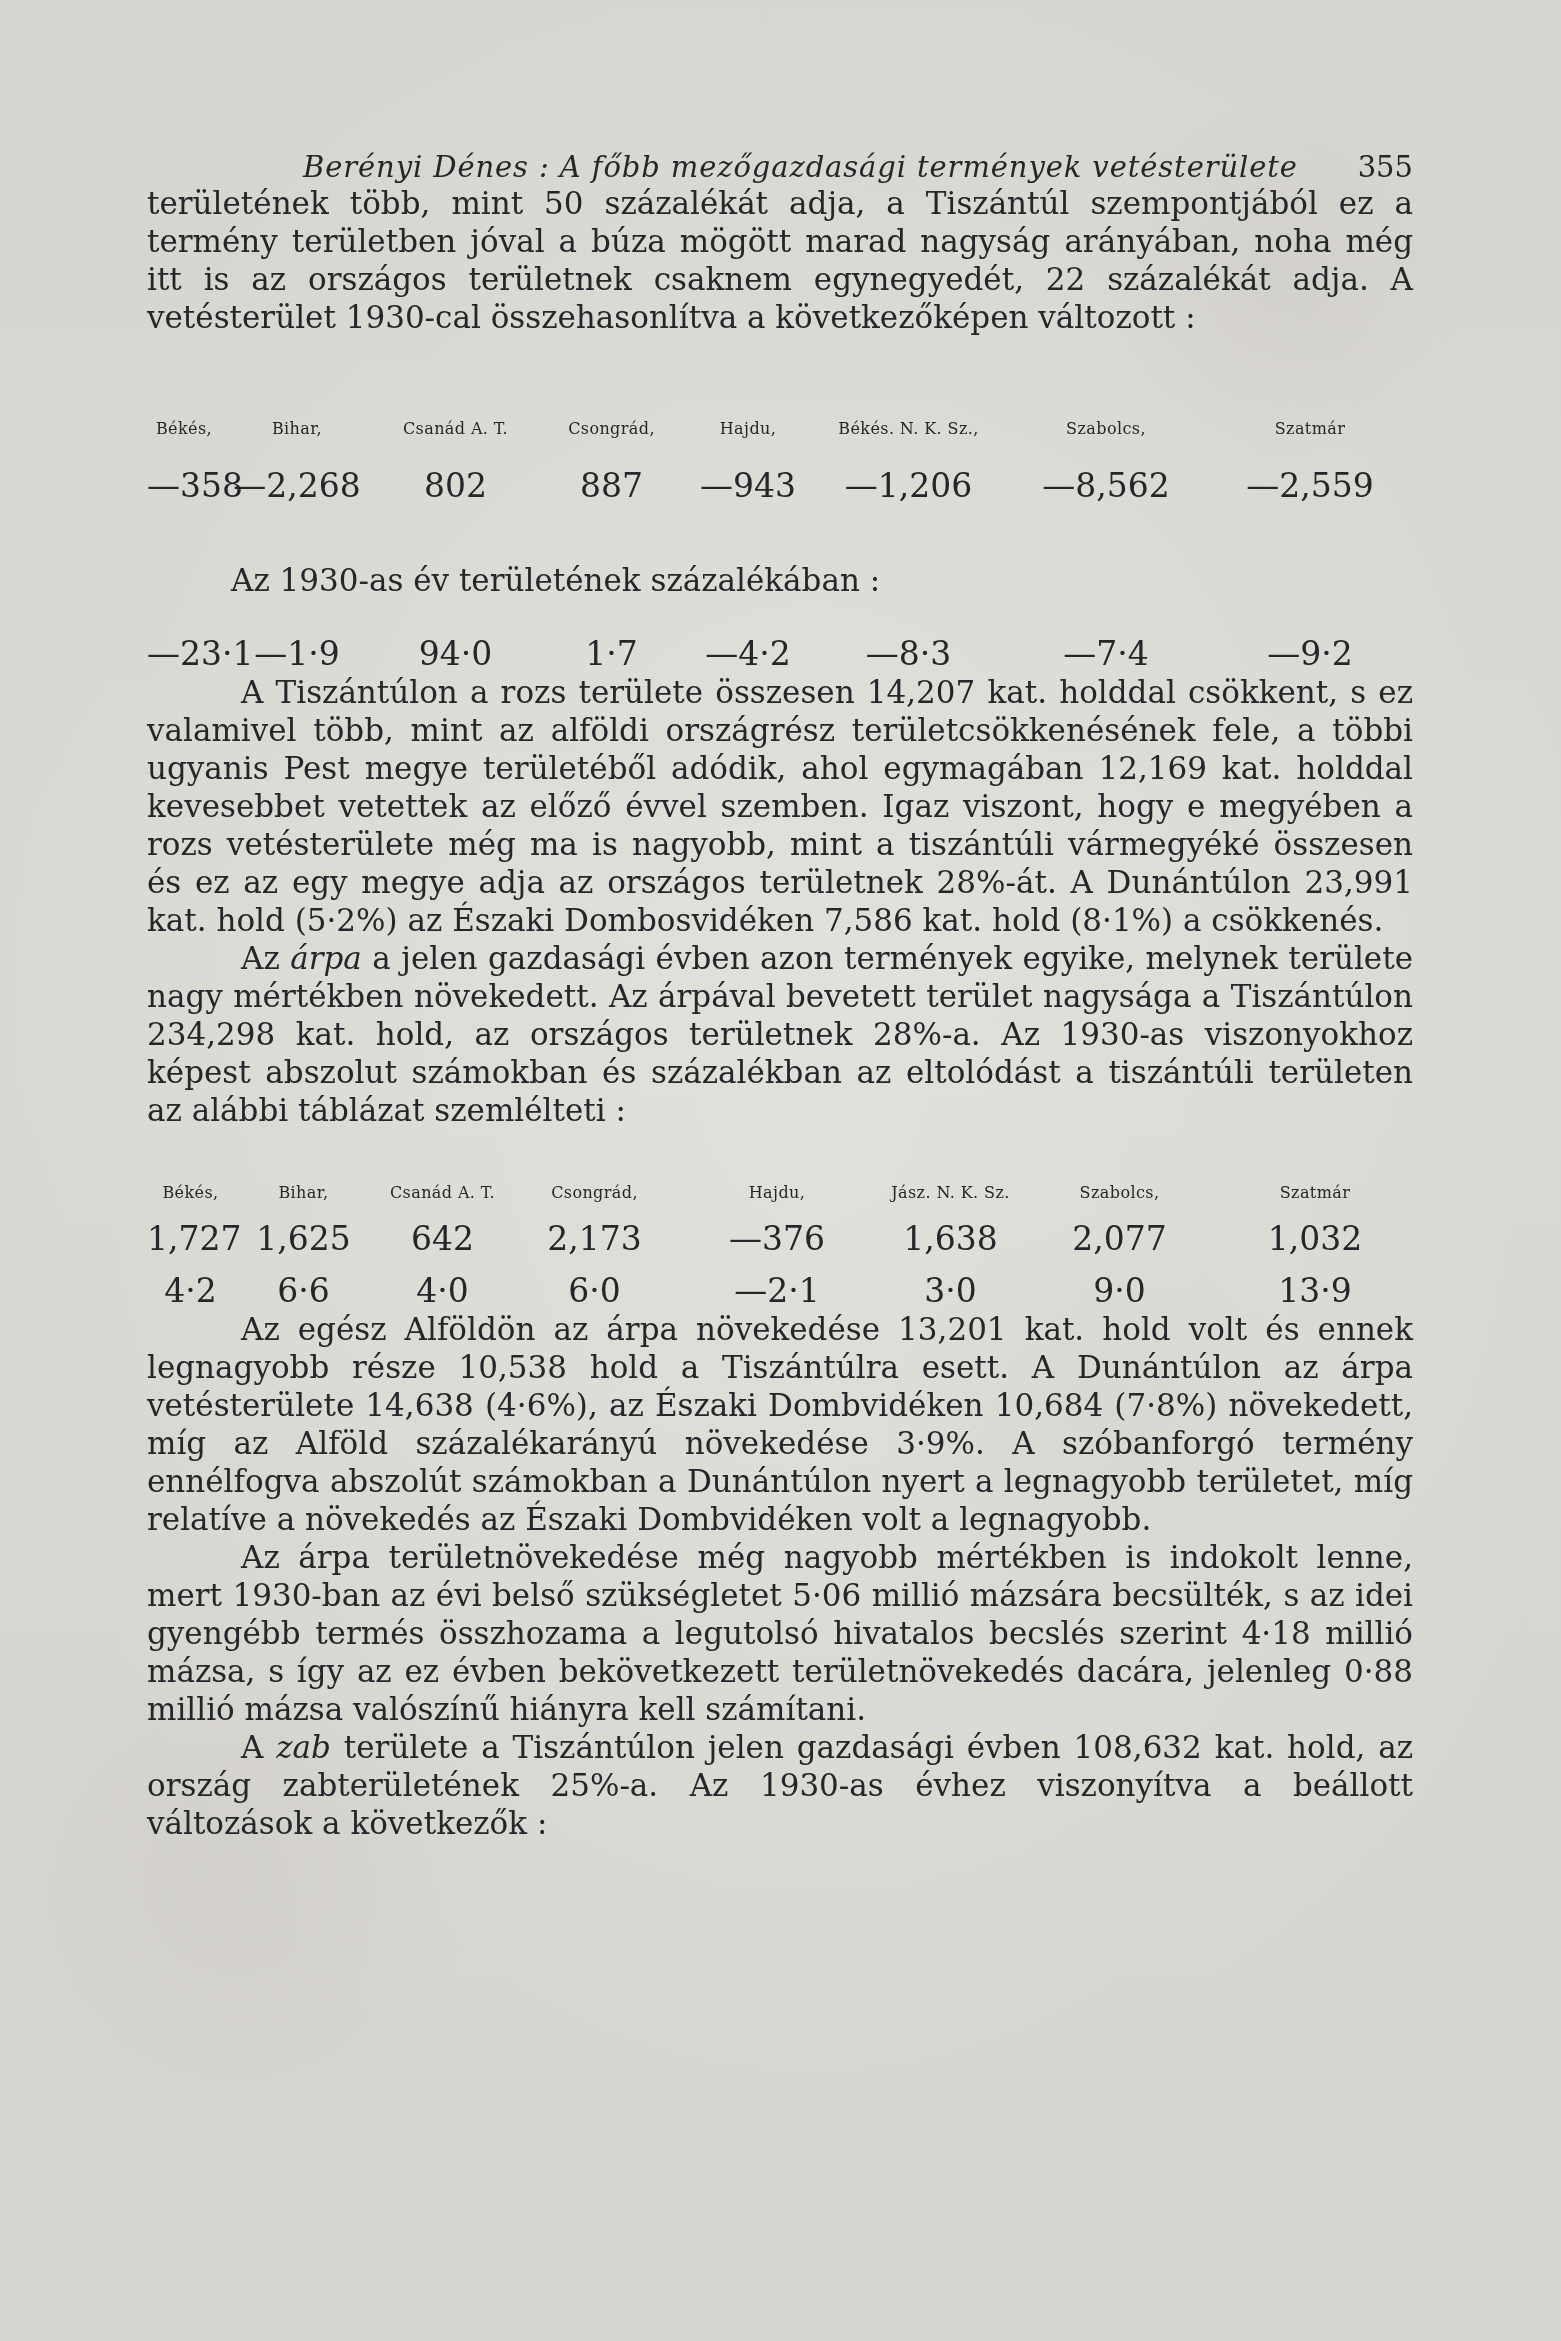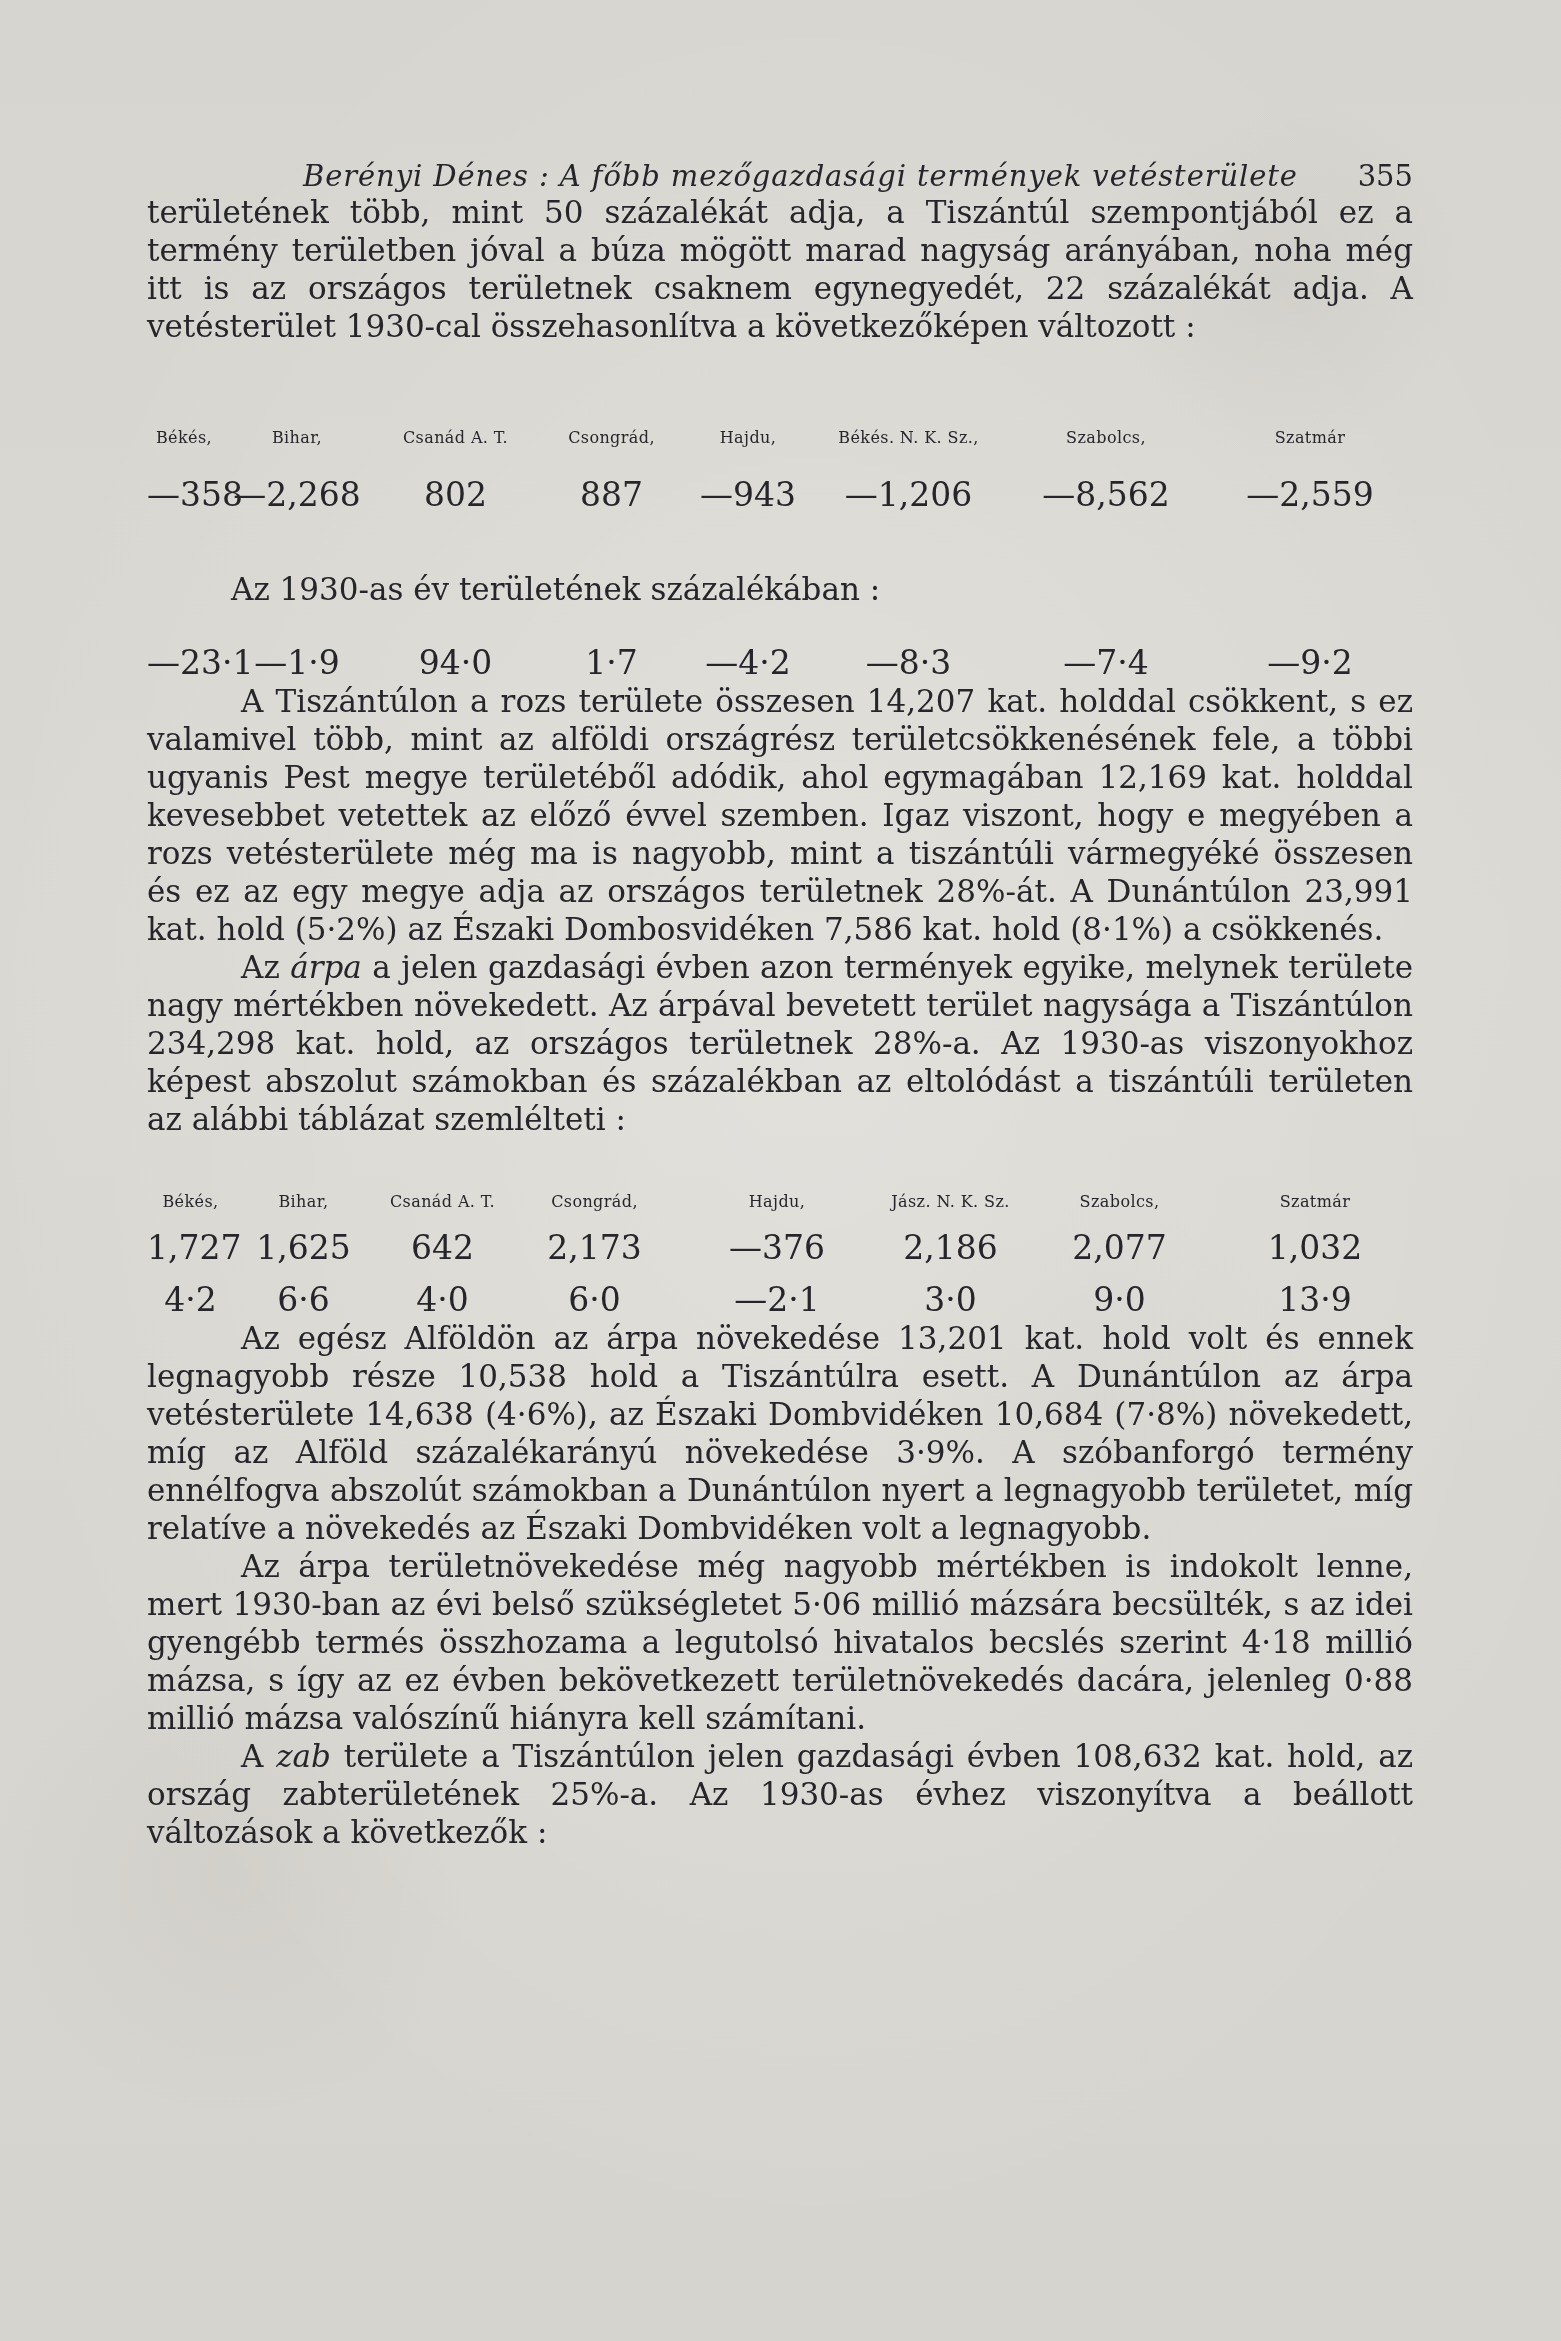--- a/index.html
+++ b/index.html
@@ -11,21 +11,21 @@
     position:relative;
     overflow:hidden;
   }
   .paper{
     width:1561px;height:2342px;
     background:
       radial-gradient(ellipse 1214px 1735px at 52% 45%, rgba(255,255,255,0.22), rgba(0,0,0,0) 70%),
       linear-gradient(180deg,#d7d5cf 0%, #dad8d2 40%, #d6d4ce 100%);
     position:absolute;top:0;left:0;
   }
-  .content{position:absolute;top:16px;left:147px;width:1266px;}
+  .content{position:absolute;top:7px;left:147px;width:1266px;}
   .running-head{
     margin-top:143px;
     display:flex;justify-content:space-between;align-items:baseline;
     font-size:29px;
   }
   .running-head .title{font-style:italic;margin-left:156px;letter-spacing:0.9px;}
   .running-head .pageno{font-style:normal;}
   p.body{
     font-size:31px;line-height:38px;
     text-align:justify;
@@ -128,21 +128,21 @@
     <span class="cell">Szabolcs,</span>
     <span class="cell">Szatmár</span>
   </div>
 
   <div class="tbl vals t2 t2-vals1">
     <span class="cell">1,727</span>
     <span class="cell">1,625</span>
     <span class="cell">642</span>
     <span class="cell">2,173</span>
     <span class="cell">—376</span>
-    <span class="cell">2,186</span>
+    <span class="cell">1,638</span>
     <span class="cell">2,077</span>
     <span class="cell">1,032</span>
   </div>
 
   <div class="tbl vals t2 t2-vals2">
     <span class="cell">4·2</span>
     <span class="cell">6·6</span>
     <span class="cell">4·0</span>
     <span class="cell">6·0</span>
     <span class="cell">—2·1</span>

